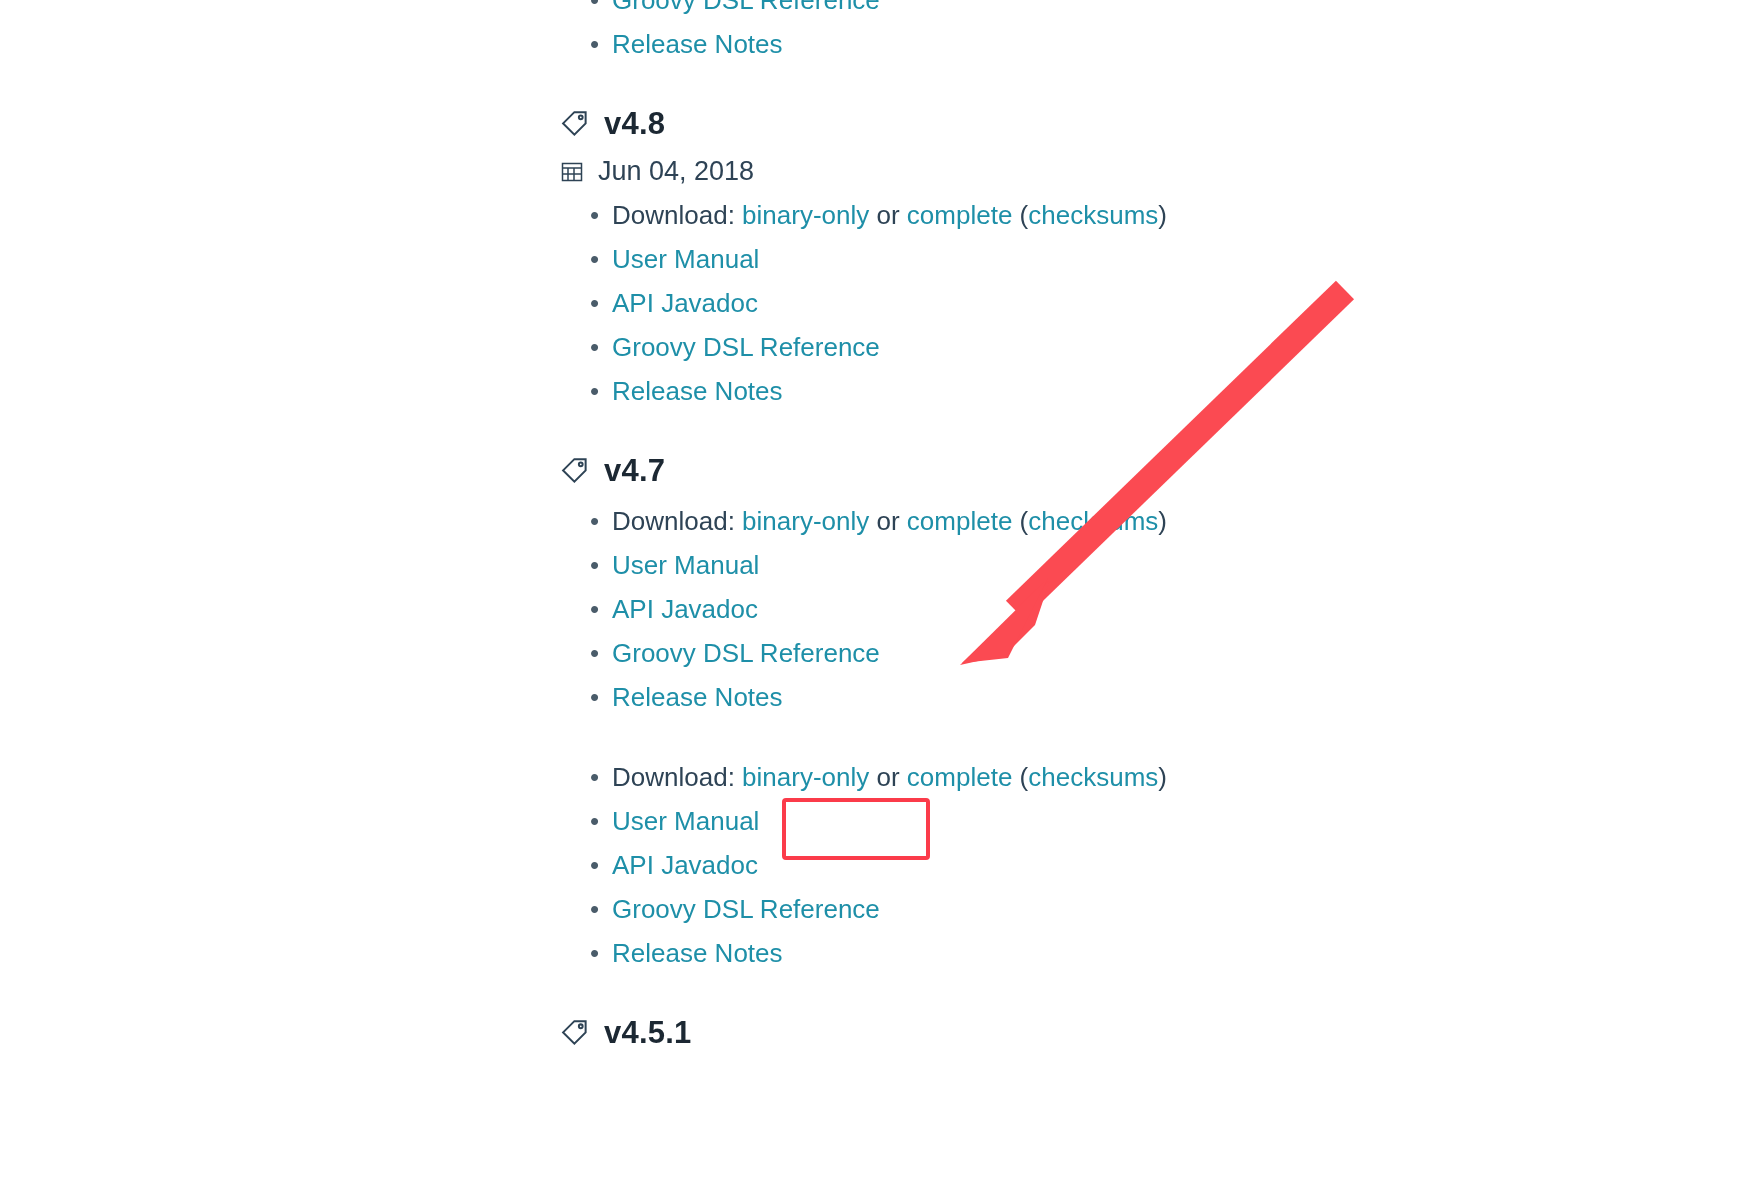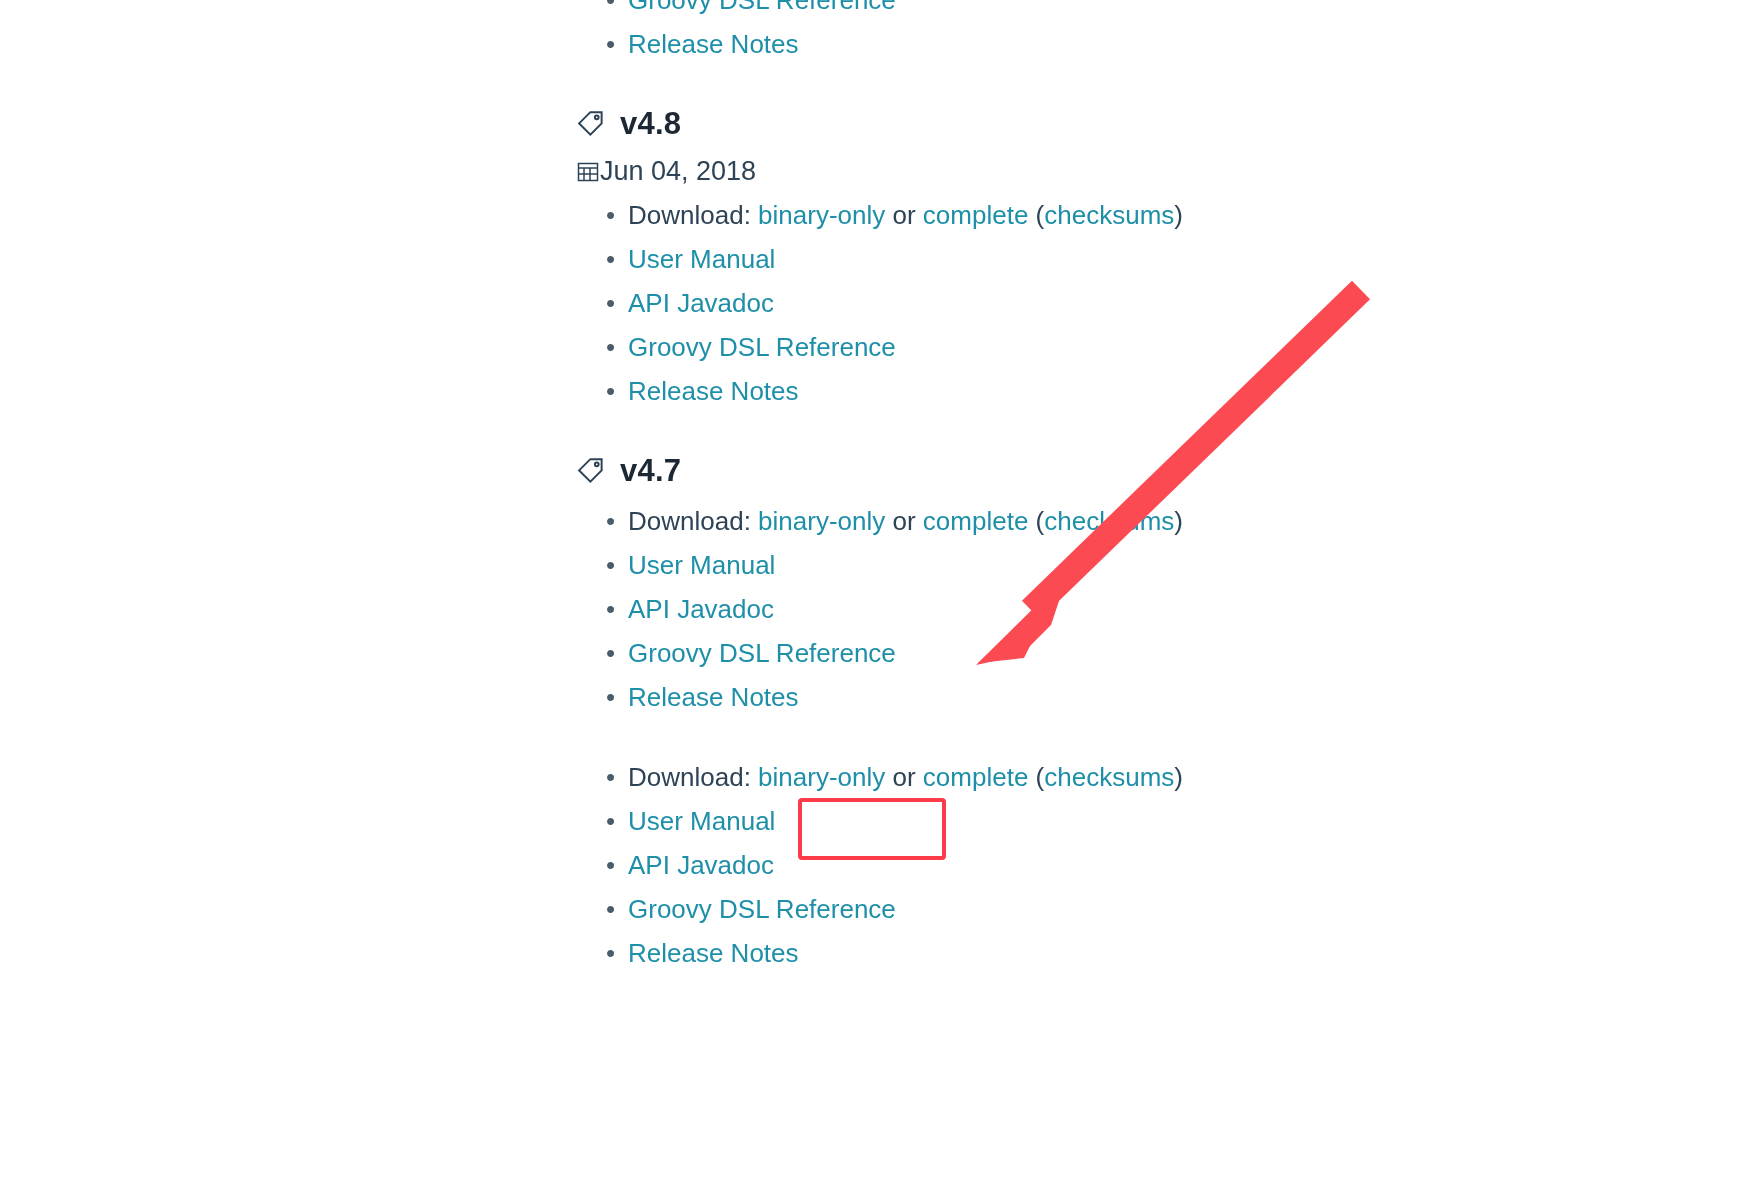--- a/index.html
+++ b/index.html
@@ -10,21 +10,21 @@
   body {
     width: 1746px;
     height: 1191px;
     position: relative;
     font-family: "Liberation Sans", sans-serif;
     color: #1c2833;
     overflow: hidden;
   }
   .page {
     position: absolute;
-    left: 16px;
+    left: 0;
     top: 0;
     width: 1388px;
     height: 1191px;
   }
   .content {
     position: absolute;
     left: 560px;
     top: -18px;
     width: 900px;
   }
@@ -74,20 +74,21 @@
   }
   .version-title {
     font-size: 31px;
     font-weight: bold;
     color: #1c2833;
     letter-spacing: 0.2px;
   }
   .date-row {
     display: flex;
     align-items: center;
+    gap: 14px;
     margin-bottom: 10px;
   }
   .date-text {
     font-size: 27px;
     color: #2e4355;
   }
   .icon-tag svg, .icon-cal svg { display: block; }
 
   
   .arrow-svg {
@@ -186,20 +187,32 @@
     <div class="release-block">
       <ul class="bullet-list">
         <li><span>Download:</span> <a class="link" href="#">binary-only</a> <span>or</span> <a class="link" href="#">complete</a> <span class="paren">(</span><a class="link" href="#">checksums</a><span class="paren">)</span></li>
         <li><a class="link" href="#">User Manual</a></li>
         <li><a class="link" href="#">API Javadoc</a></li>
         <li><a class="link" href="#">Groovy DSL Reference</a></li>
         <li><a class="link" href="#">Release Notes</a></li>
       </ul>
     </div>
 
+    <div class="release-block">
+      <div class="version-row">
+        <span class="icon-tag">
+          <svg width="30" height="30" viewBox="0 0 24 24" fill="none" stroke="#2e4355" stroke-width="1.6">
+            <path d="M2.5 11.5 L11.5 2.5 H20.5 V11.5 L11.5 20.5 Z"></path>
+            <circle cx="16.6" cy="6.6" r="1.5"></circle>
+          </svg>
+        </span>
+        <span class="version-title">v4.5.1</span>
+      </div>
+
+    </div>
 
   </div>
 
   <svg class="arrow-svg" viewBox="0 0 460 440">
     <g>
       <path d="M445 10 L115 330" stroke="#fb4a52" stroke-width="26" stroke-linecap="butt"></path>
       <path d="M60 385 L150 300 L135 345 L105 375 Z" fill="#fb4a52"></path>
       <path d="M62 383 L148 298 L108 378 Z" fill="#fb4a52"></path>
     </g>
   </svg>

